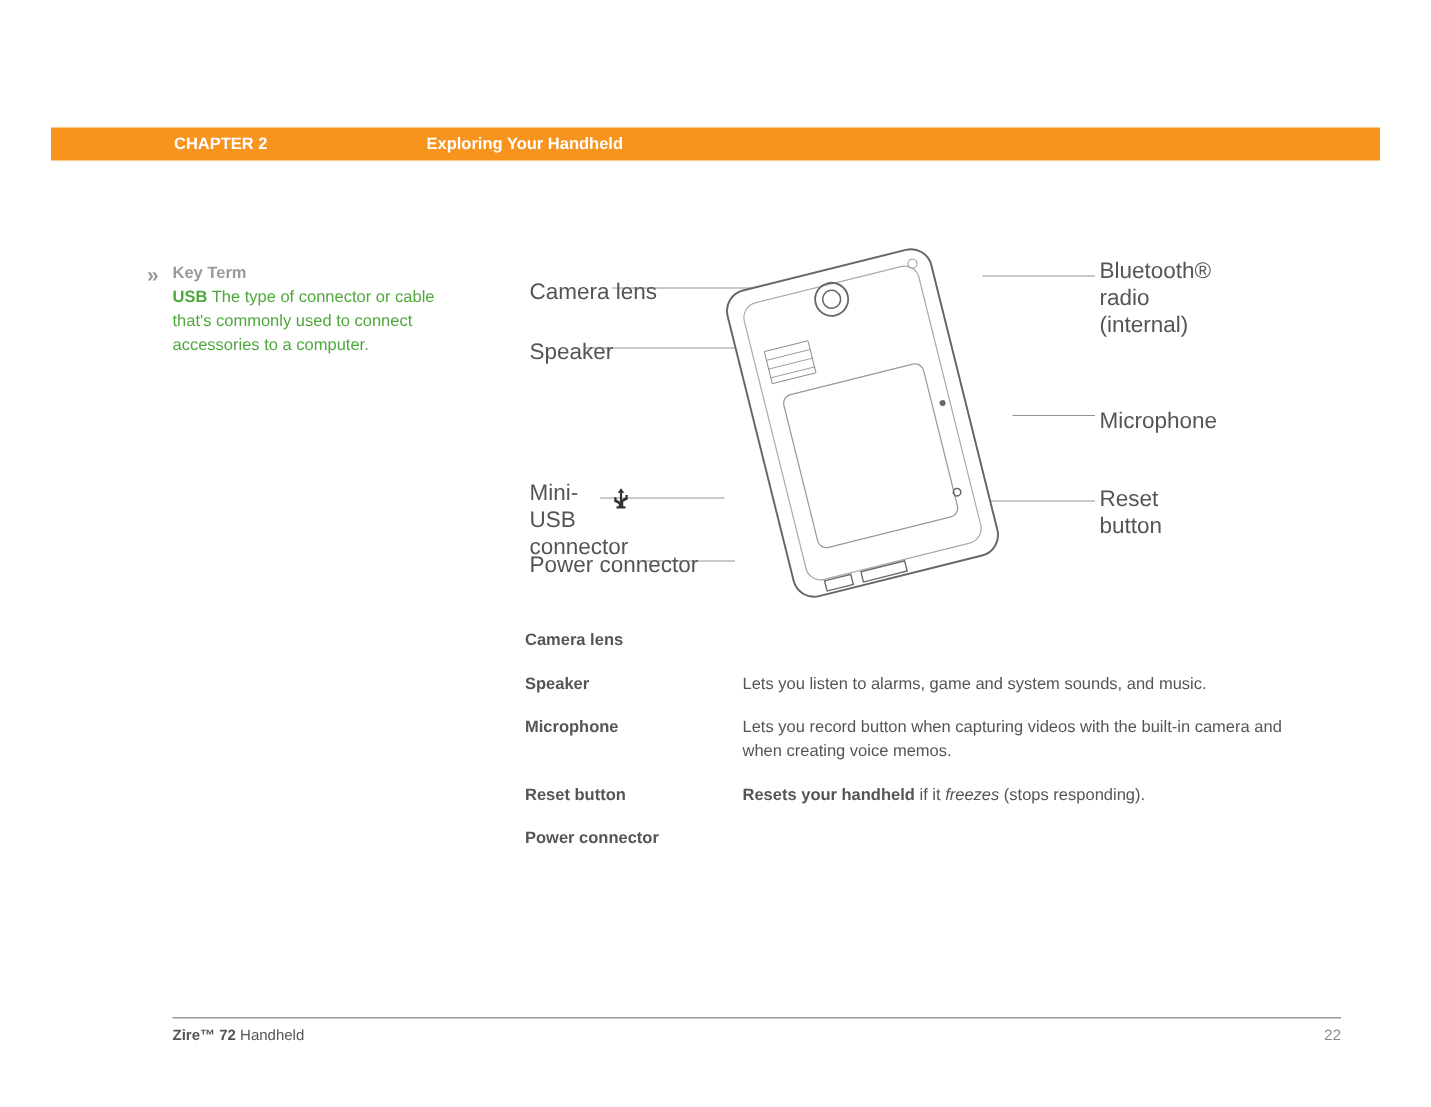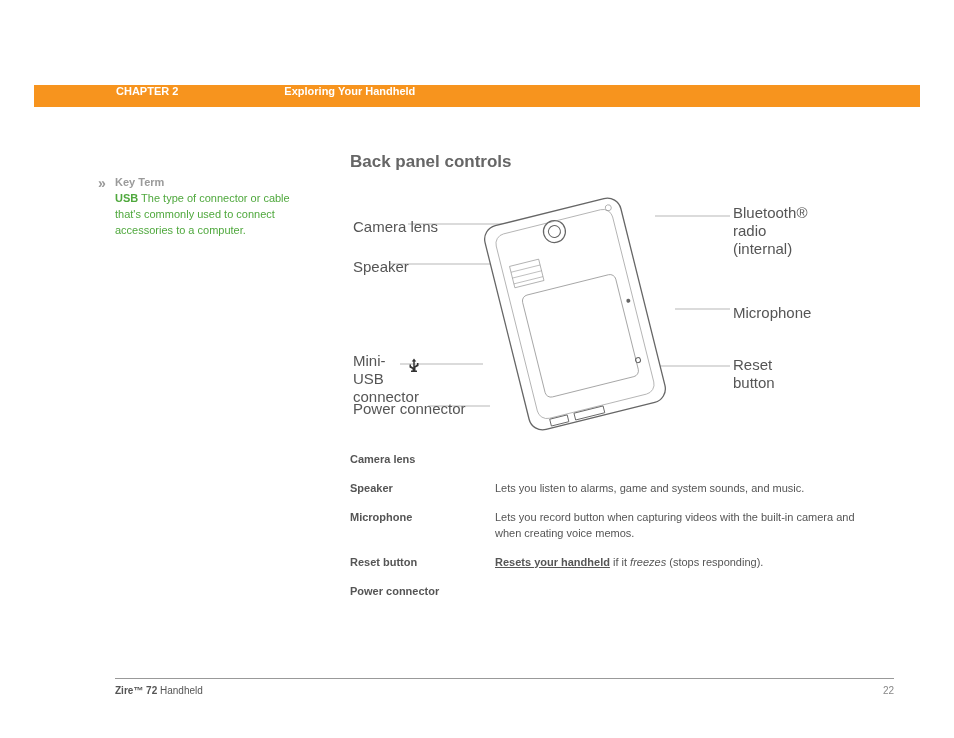--- a/index.html
+++ b/index.html
@@ -12,20 +12,21 @@
     color: #333;
   }
   .orange-bar {
     position: absolute;
     top: 85px;
     left: 34px;
     right: 34px;
     height: 22px;
     background: #f7941e;
     display: flex;
+    align-items: center;
   }
   .chapter-label {
     color: #fff;
     font-weight: bold;
     font-size: 11px;
     margin-left: 82px;
   }
   .section-label {
     color: #fff;
     font-weight: bold;
@@ -93,21 +94,20 @@
   .desc-term {
     width: 145px;
     font-weight: bold;
     flex-shrink: 0;
   }
   .desc-def {
     flex: 1;
   }
   .reset-link {
     font-weight: bold;
-    text-decoration: underline;
     color: #555;
   }
   .footer-line {
     position: absolute;
     left: 115px;
     right: 60px;
     top: 678px;
     border-top: 1px solid #999;
   }
   .footer-left {
@@ -140,21 +140,20 @@
 
 <div class="sidebar">
   <span class="angle-icon">»</span>
   <span class="key-term-label">Key Term</span><br>
   <span class="key-term-body">
     <span style="font-weight:bold">USB</span><span style="font-weight:normal;color:#4fa83d"> The type of connector or cable that's commonly used to connect accessories to a computer.</span>
   </span>
 </div>
 
 <div class="main">
-  <div class="heading">Back panel controls</div>
 
   <div class="diagram-wrap">
     
     <svg width="500" height="260">
 
       <line x1="58" y1="40" x2="235" y2="40" stroke="#888" stroke-width="0.6"></line>
       <line x1="40" y1="80" x2="202" y2="80" stroke="#888" stroke-width="0.6"></line>
       <line x1="50" y1="180" x2="133" y2="180" stroke="#888" stroke-width="0.6"></line>
       <line x1="78" y1="222" x2="140" y2="222" stroke="#888" stroke-width="0.6"></line>
 

